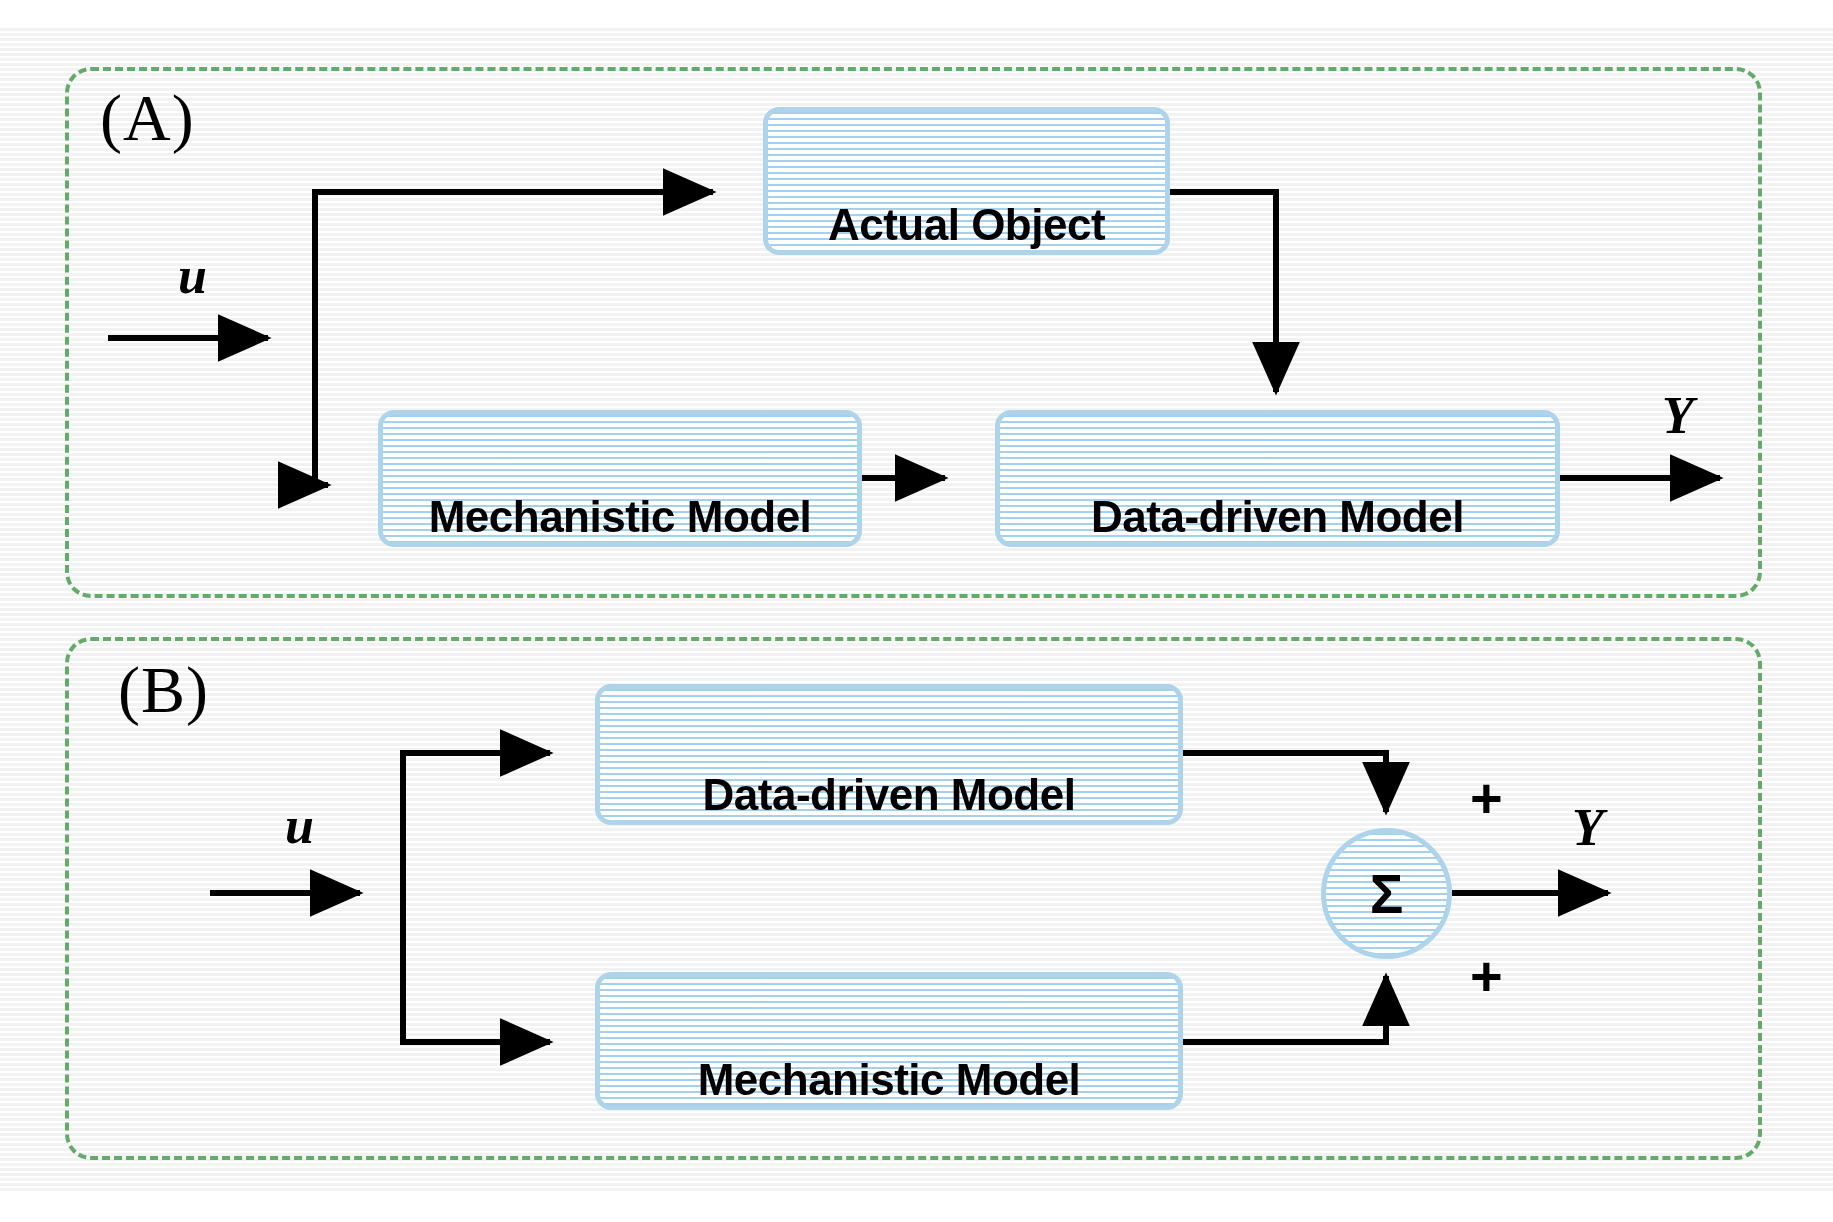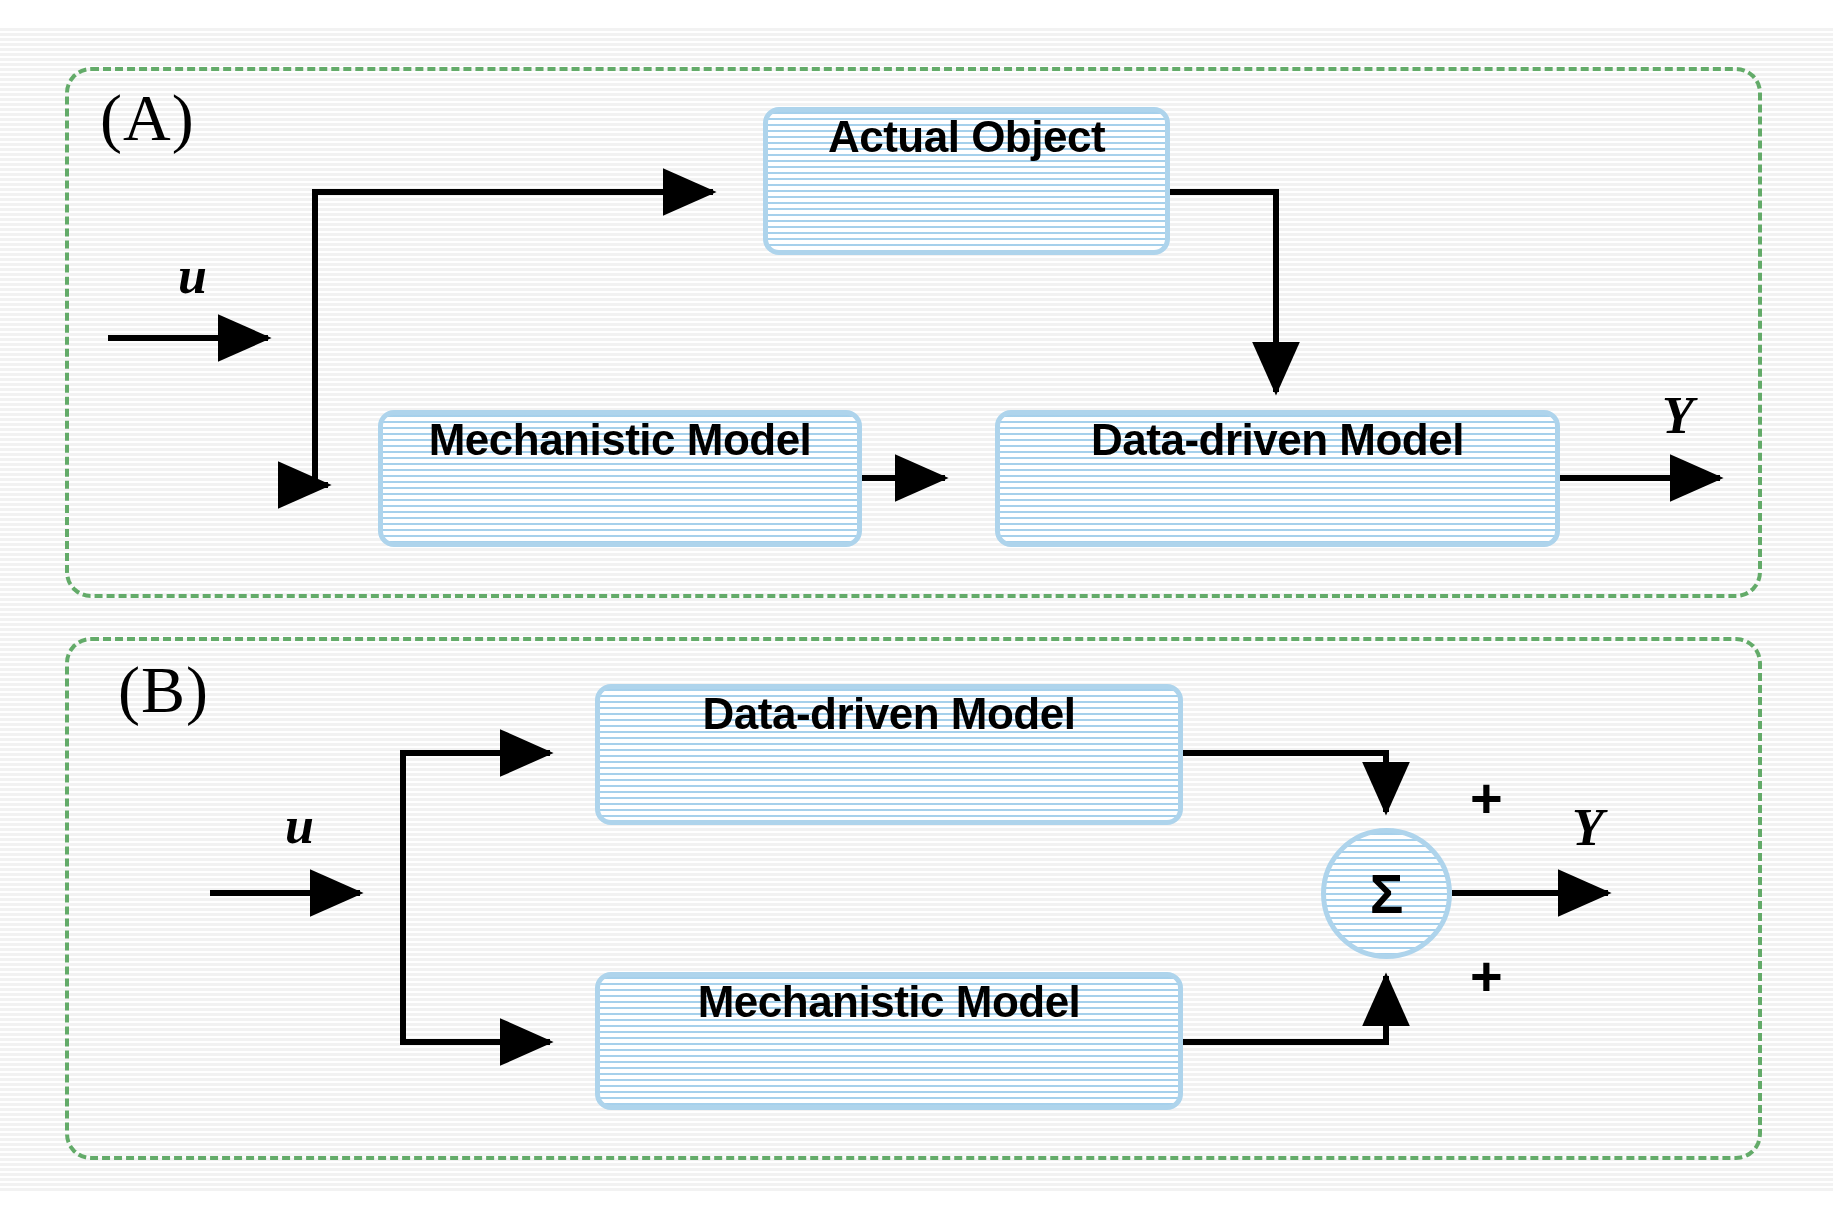--- a/index.html
+++ b/index.html
@@ -64,21 +64,21 @@
     border-radius: 16px;
     background-color: #ffffff;
     background-image:
        repeating-linear-gradient(
          to bottom,
          rgba(150,200,232,0.85) 0px,
          rgba(150,200,232,0.85) 2px,
          rgba(255,255,255,0.10) 2px,
          rgba(255,255,255,0.10) 6px);
     display: flex;
-    align-items: flex-start;
+    align-items: flex-end;
     justify-content: center;
   }
   .box-label {
     font-family: "Liberation Sans", sans-serif;
     font-weight: bold;
     font-size: 44px;
     color: #000000;
     white-space: nowrap;
     letter-spacing: -0.5px;
   }

